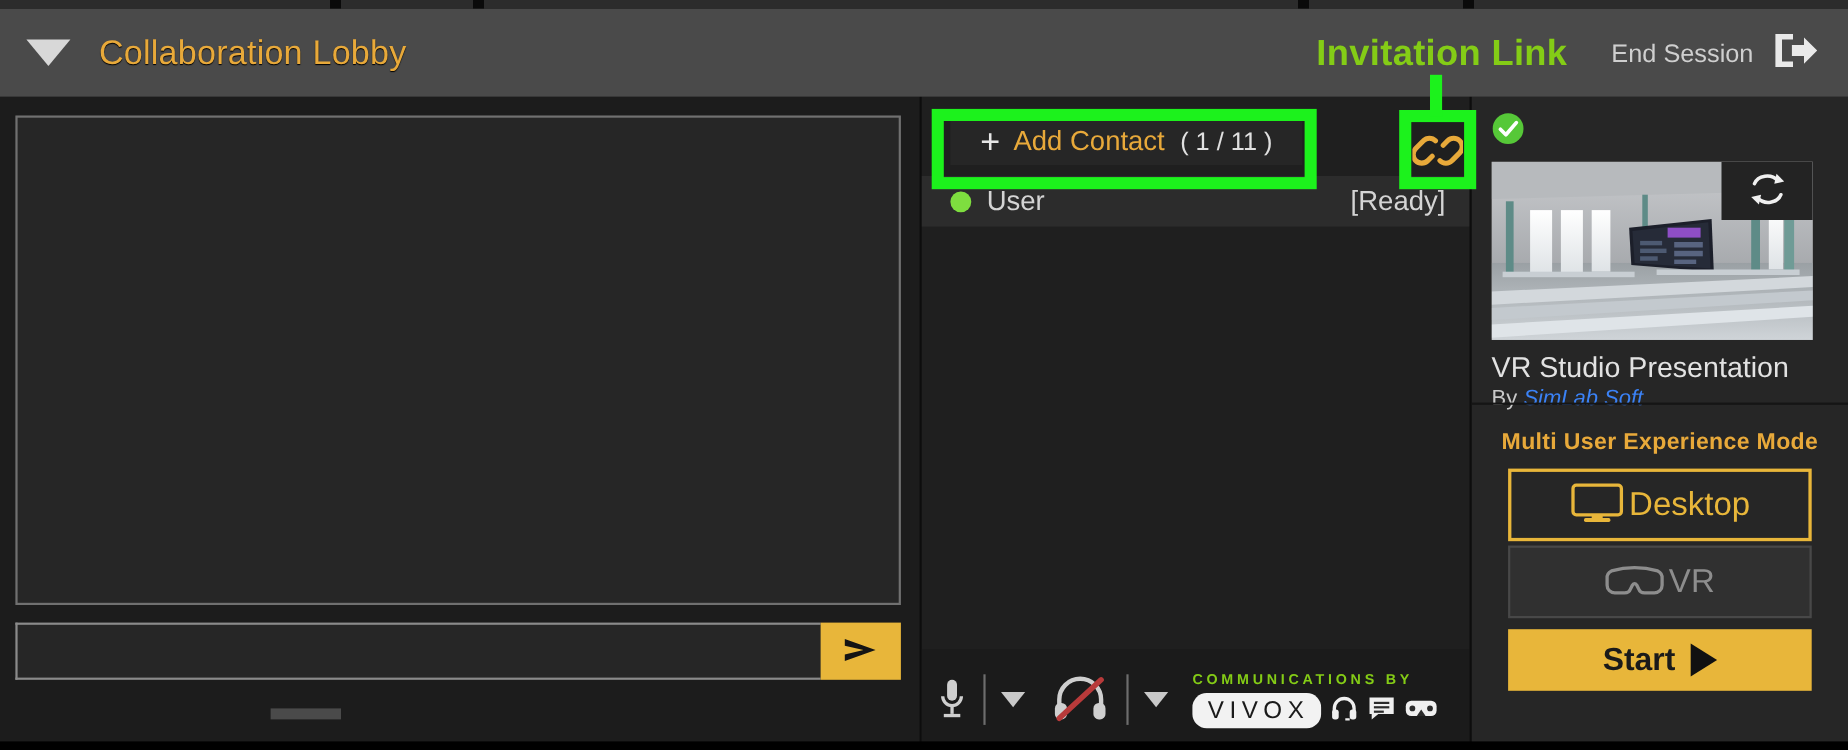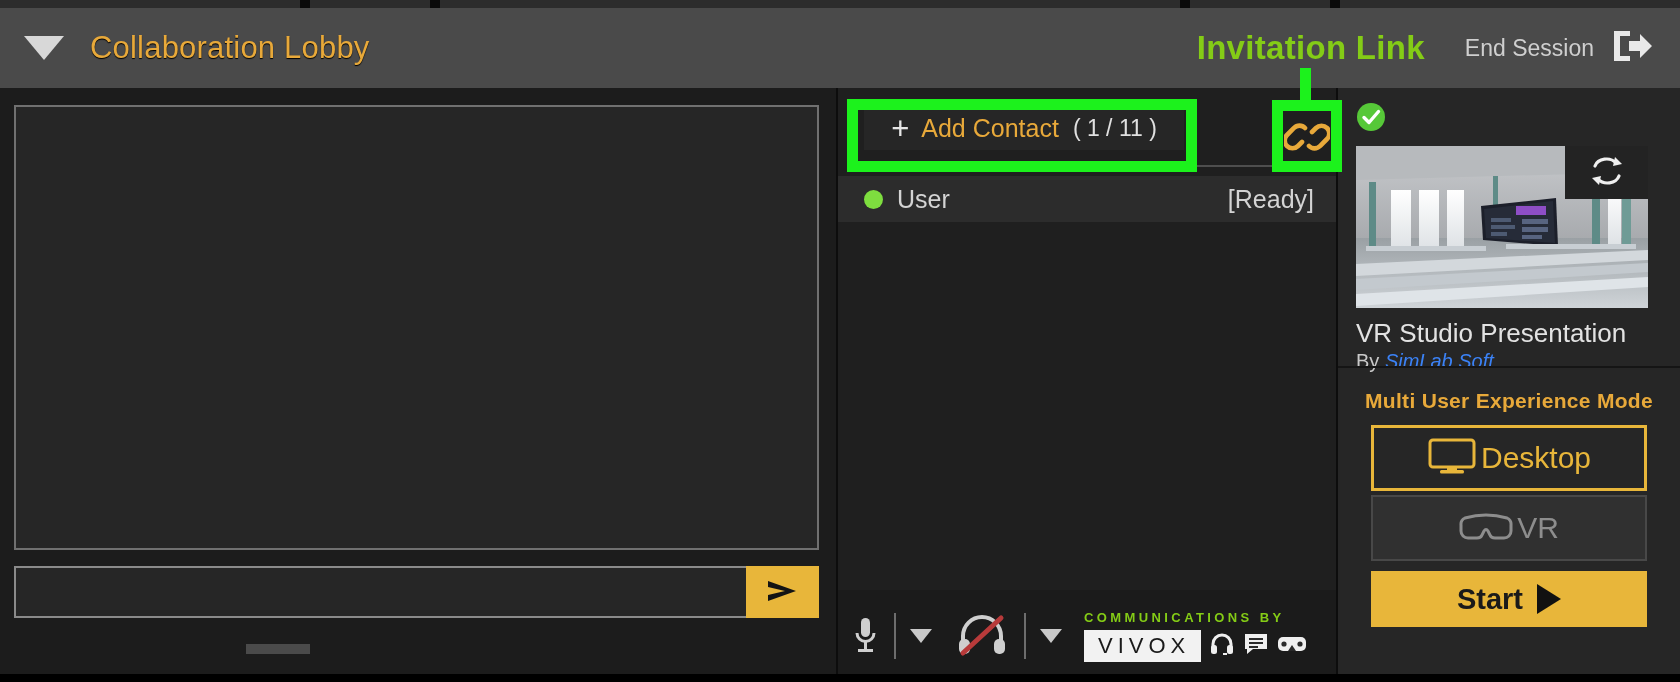--- a/index.html
+++ b/index.html
@@ -132,21 +132,21 @@
     font-weight: 400;
   }
   .add-contact-label { color: #e8a93a; font-size: 25px; }
   .add-contact-count { color: #e0e0e0; font-size: 23px; margin-left: 14px; }
 
   .contacts-sep {
     position: absolute; left: 26px; top: 77px; width: 434px; height: 2px;
     background: #4e4e4e;
   }
   .contact-row {
-    position: absolute; left: 0; top: 88px; width: 498px; height: 46px;
+    position: absolute; left: 0; top: 72px; width: 498px; height: 46px;
     background: #2c2c2c;
     display: flex; align-items: center;
   }
   .status-dot {
     width: 19px; height: 19px; border-radius: 50%;
     background: #7ede3f; margin-left: 26px;
   }
   .contact-name { color: #d4d4d4; font-size: 25px; margin-left: 14px; }
   .contact-state {
     margin-left: auto; margin-right: 22px;
@@ -180,20 +180,21 @@
   }
   .comms-by {
     color: #84cc16; font-size: 13px; letter-spacing: 3.4px; font-weight: bold;
     margin-bottom: 5px;
   }
   .vivox-row { display: flex; align-items: center; gap: 8px; }
   .vivox-logo {
     background: #f2f2f2; color: #1a1a1a;
     font-size: 22px; letter-spacing: 5px; font-weight: 400;
     padding: 3px 11px 3px 14px;
+    border-radius: 13px;
   }
 
   
   .vdiv-2 {
     position: absolute; left: 1336px; top: 88px; width: 2px; height: 594px;
     background: #0d0d0d;
   }
 
   
   .right-panel {

